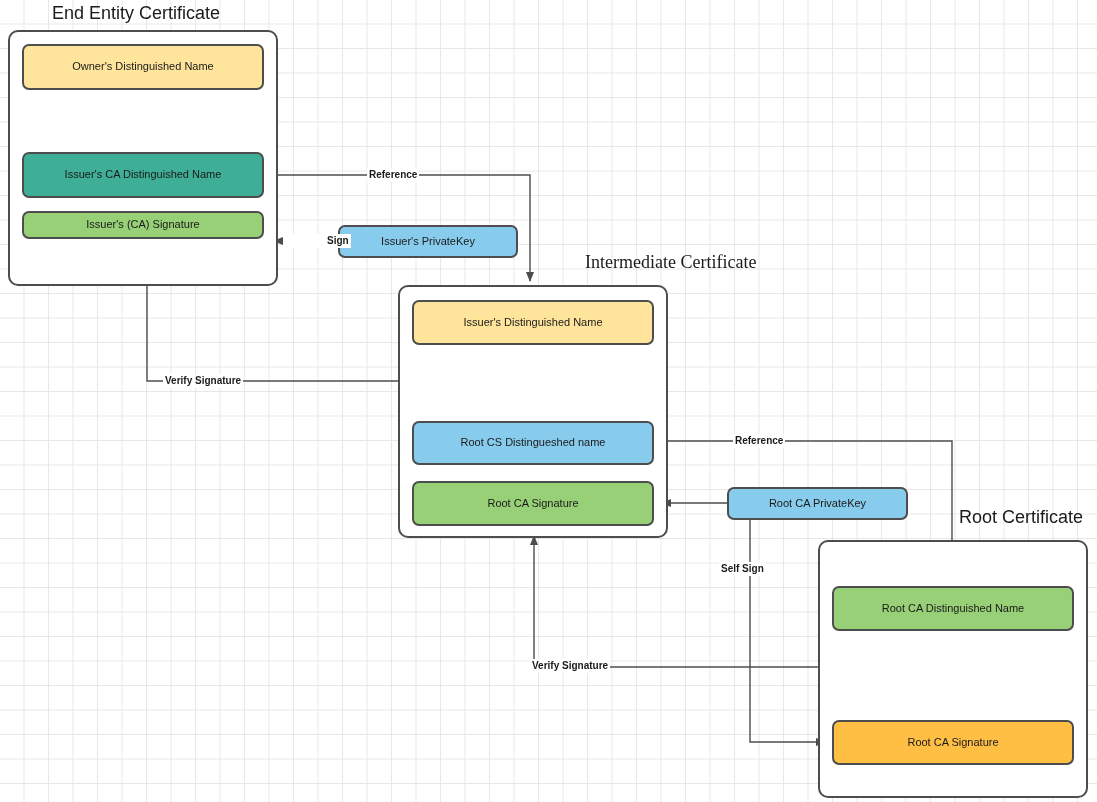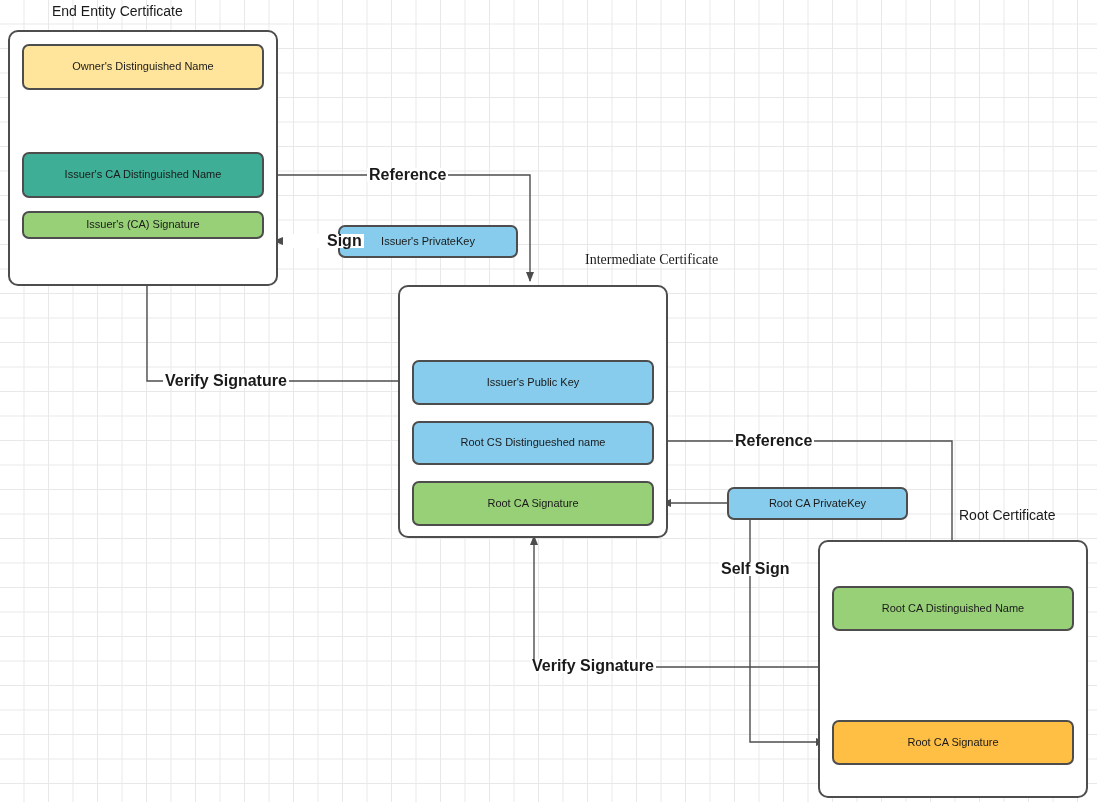--- a/index.html
+++ b/index.html
@@ -47,27 +47,27 @@
     text-align: center;
     color: #1a1a1a;
     font-size: 11px;
     line-height: 1.22;
     padding: 2px 6px;
     font-family: "Liberation Sans", sans-serif;
   }
   .group-title {
     position: absolute;
     color: #1a1a1a;
-    font-size: 14px;
+    font-size: 18px;
     font-family: "Liberation Sans", sans-serif;
     white-space: nowrap;
   }
   .edge-label {
     position: absolute;
-    font-size: 16px;
+    font-size: 10px;
     font-weight: bold;
     color: #1a1a1a;
     background: #ffffff;
     padding: 0 2px;
     white-space: nowrap;
     font-family: "Liberation Sans", sans-serif;
     line-height: 14px;
   }
 </style>
 </head>
@@ -107,22 +107,22 @@
 
   <div class="node" id="end-entity-issuer-ca-dn" style="left:22px; top:152px; width:242px; height:46px; background:#3fae96;">Issuer's CA Distinguished Name</div>
 
   <div class="node" id="end-entity-issuer-signature" style="left:22px; top:211px; width:242px; height:28px; background:#97d077;">Issuer's (CA) Signature</div>
 
   <div class="node" id="issuers-privatekey" style="left:338px; top:225px; width:180px; height:33px; background:#87ccec;">Issuer's PrivateKey</div>
 
   <div class="group-title" style="left:585px; top:252px;font-family:Liberation Serif, serif;">Intermediate Certificate</div>
   <div class="container-box" style="left:398px; top:285px; width:270px; height:253px;"></div>
 
+  <div class="node" id="intermediate-issuers-dn" style="left:412px; top:300px; width:242px; height:45px; background:#ffe49b;">Issuer's Distinguished Name</div>
 
-  <div class="node" id="intermediate-issuers-public-key" style="left:412px; top:360px; width:242px; height:45px; background:#87ccec;">Issuer's Public  Key</div>
 
   <div class="node" id="intermediate-root-cs-dn" style="left:412px; top:421px; width:242px; height:44px; background:#87ccec;">Root CS Distingueshed name</div>
 
   <div class="node" id="intermediate-root-ca-signature" style="left:412px; top:481px; width:242px; height:45px; background:#97d077;">Root CA Signature</div>
 
   <div class="node" id="root-ca-privatekey" style="left:727px; top:487px; width:181px; height:33px; background:#87ccec;">Root CA PrivateKey</div>
 
   <div class="group-title" style="left:959px; top:507px;">Root Certificate</div>
   <div class="container-box" style="left:818px; top:540px; width:270px; height:258px;"></div>
 

